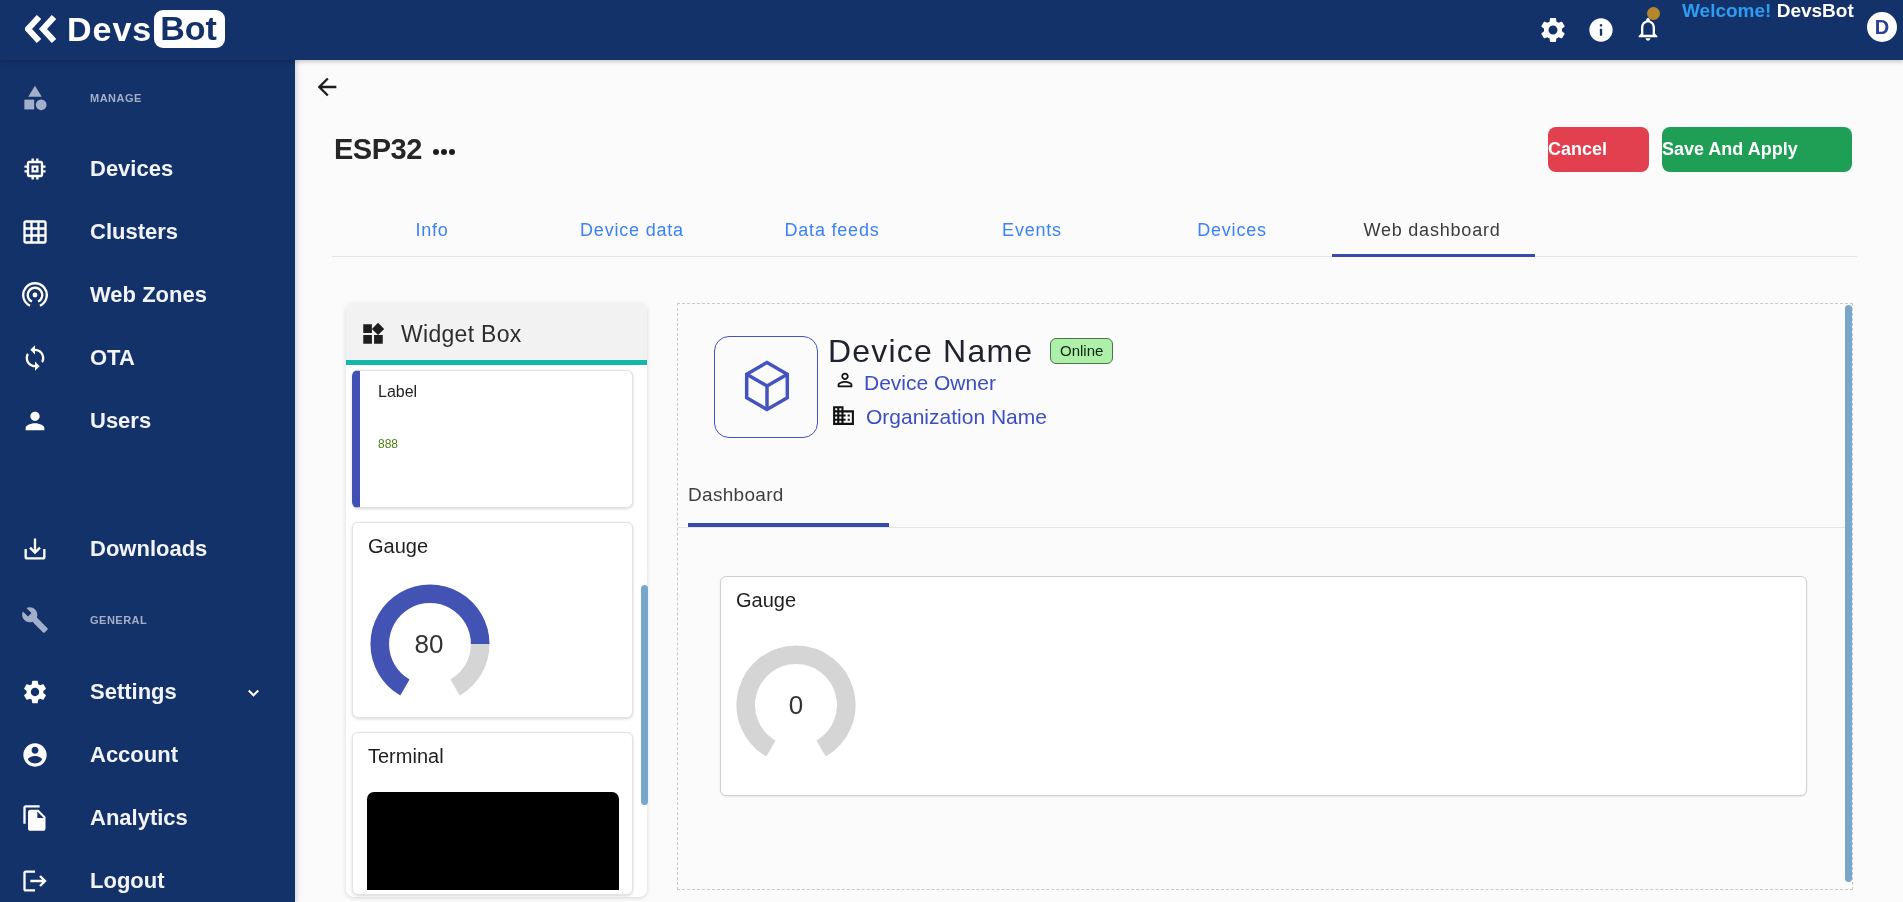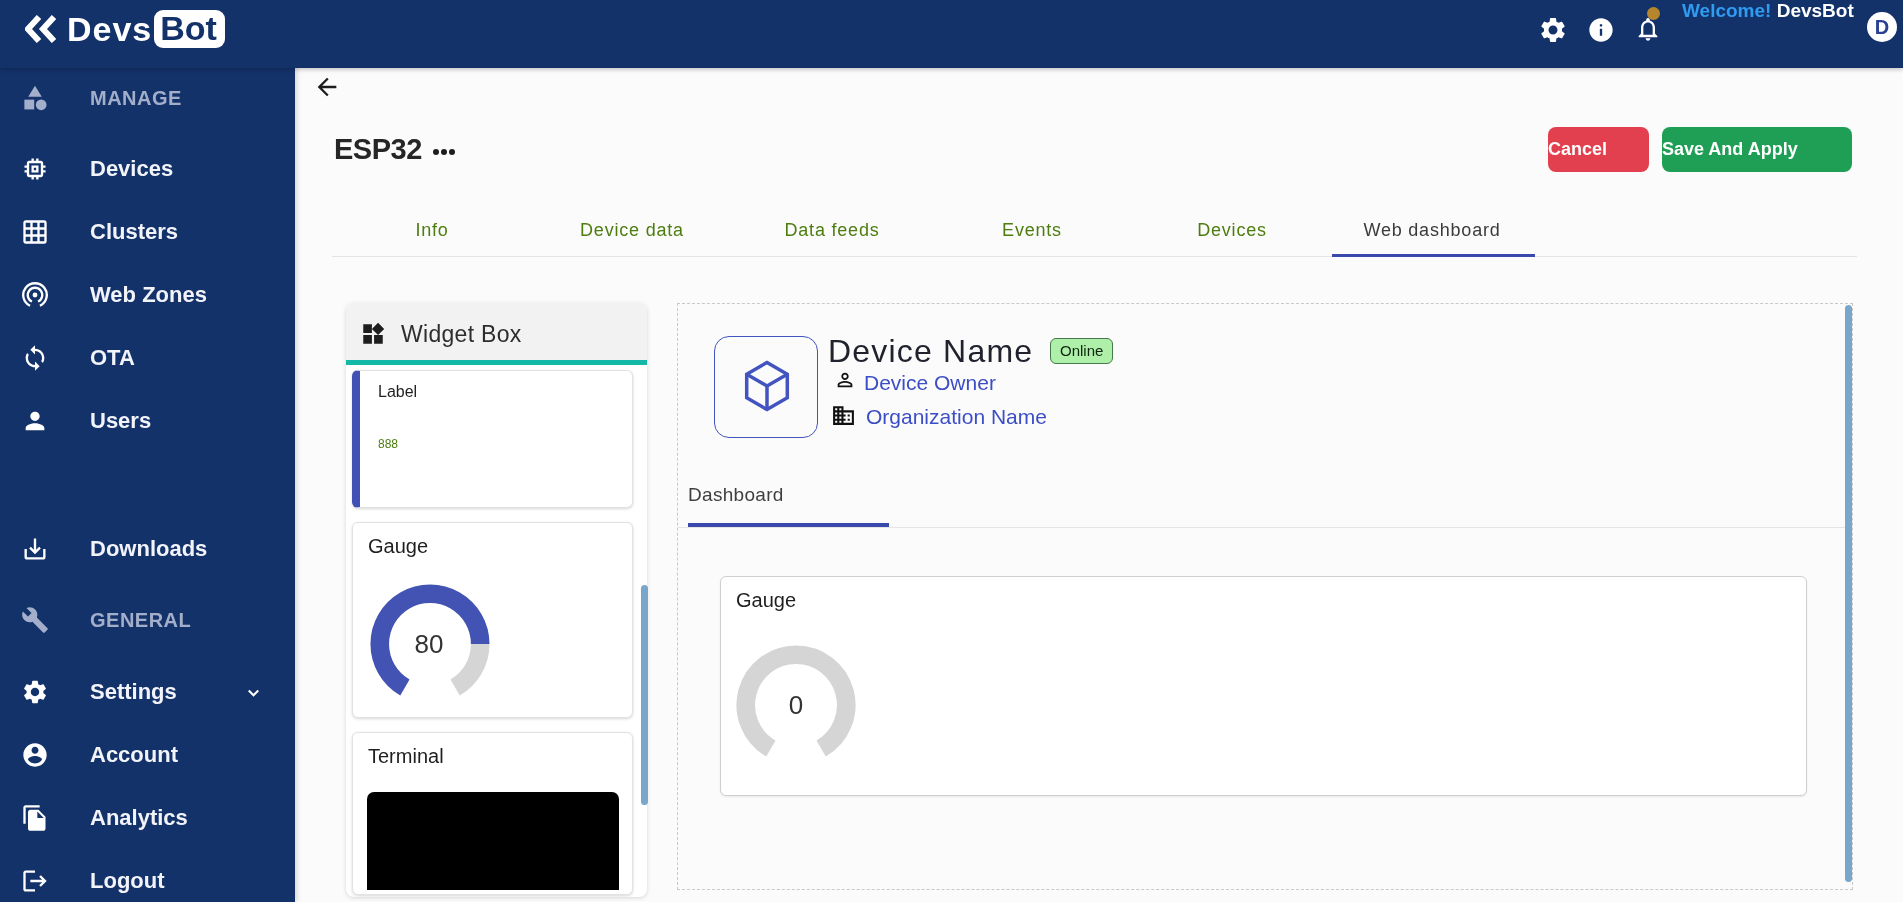--- a/index.html
+++ b/index.html
@@ -1,39 +1,39 @@
 <!DOCTYPE html>
 <html><head>
 <meta charset="utf-8">
 <style>
 *{margin:0;padding:0;box-sizing:border-box}
 body{font-family:"Liberation Sans",sans-serif;background:#fff}
 #app{position:relative;width:1903px;height:902px;background:#fbfbfb;overflow:hidden}
-.nav{position:absolute;left:0;top:0;width:1903px;height:68px;background:#14326a;box-shadow:0 2px 4px rgba(0,0,0,.2);z-index:30}
+.nav{position:absolute;left:0;top:0;width:1903px;height:60px;background:#14326a;box-shadow:0 2px 4px rgba(0,0,0,.2);z-index:30}
 .side{position:absolute;left:0;top:57px;width:295px;height:845px;background:#14326a;box-shadow:2px 0 5px rgba(0,0,0,.15);z-index:20}
 .logo{position:absolute;left:25px;top:9px;display:flex;align-items:center;height:40px}
 
 .logo .devs{color:#fff;font-size:34px;font-weight:800;letter-spacing:1px}
 .logo .bot{background:#fff;color:#14326a;font-size:34px;font-weight:800;border-radius:9px;padding:0px 8px 2px 6px;margin-left:2px;line-height:36px}
 .tr{position:absolute;top:0;height:60px;display:flex;align-items:flex-start}
 .welcome{color:#2f9bf1;font-size:19px;font-weight:700}
 .wname{color:#fff;font-size:19px;font-weight:700}
 .avatar{position:absolute;left:1867px;top:12px;width:30px;height:30px;border-radius:50%;background:#fff;color:#2c3f96;font-size:20px;font-weight:700;text-align:center;line-height:30px}
 .mi{position:absolute;left:0;width:295px;height:40px}
 .mi .ic{position:absolute;left:21px;top:6px;width:28px;height:28px}.mi .ic svg{width:100%;height:100%}
 .mi .lb{position:absolute;left:90px;top:0;line-height:40px;font-size:22px;font-weight:600;color:#f2f4fa;letter-spacing:0}
-.mh .lb{font-size:20px;font-weight:700;color:#a3afca;letter-spacing:.5px}
+.mh .lb{font-size:11px;font-weight:700;color:#a3afca;letter-spacing:.5px}
 .backarr{position:absolute;left:313px;top:73px;width:28px;height:28px}
 .h1{position:absolute;left:334px;top:133px;font-size:29px;font-weight:600;color:#262626;letter-spacing:-.5px}
 .hdots{position:absolute;left:431px;top:138px}
 .btn{position:absolute;top:127px;height:45px;border-radius:8px;color:#fff;font-size:18px;font-weight:700;text-align:left;line-height:45px}
 .btn-cancel{left:1548px;width:101px;background:#e2404e}
 .btn-save{left:1662px;width:190px;background:#1f9e55}
 .tabs{position:absolute;left:332px;top:205px;width:1525px;height:52px;border-bottom:1px solid #e4e4e4}
-.tab{float:left;width:200px;text-align:center;line-height:50px;font-size:18px;color:#4d7c0f;letter-spacing:.8px}
+.tab{float:left;width:200px;text-align:center;line-height:50px;font-size:18px;color:#3b82f6;letter-spacing:.8px}
 .tab.act{color:#3b3b3b}
 .tabu{position:absolute;left:1332px;top:254px;width:203px;height:3px;background:#3a49ac}
 </style>
 </head>
 <body>
 <div id="app">
 <style>
 .wbox{position:absolute;left:346px;top:303px;width:301px;height:594px;background:#fff;border-radius:8px;box-shadow:0 1px 4px rgba(0,0,0,.15);overflow:hidden;z-index:5}
 .whead{position:absolute;left:0;top:0;width:301px;height:62px;background:#f2f2f2;border-bottom:5px solid #14b8a6}
 .whead .wt{position:absolute;left:55px;top:0;line-height:62px;font-size:23px;color:#2e2e2e;font-weight:500;letter-spacing:.3px}

